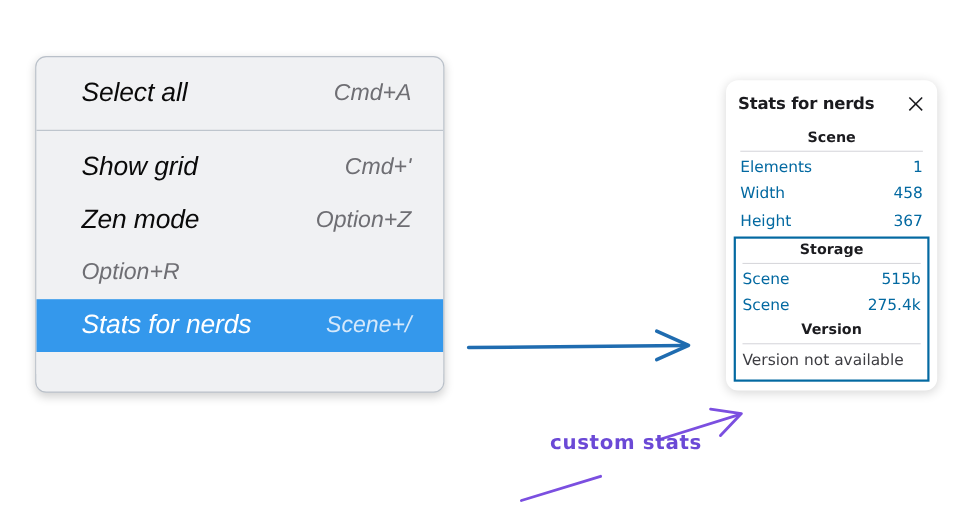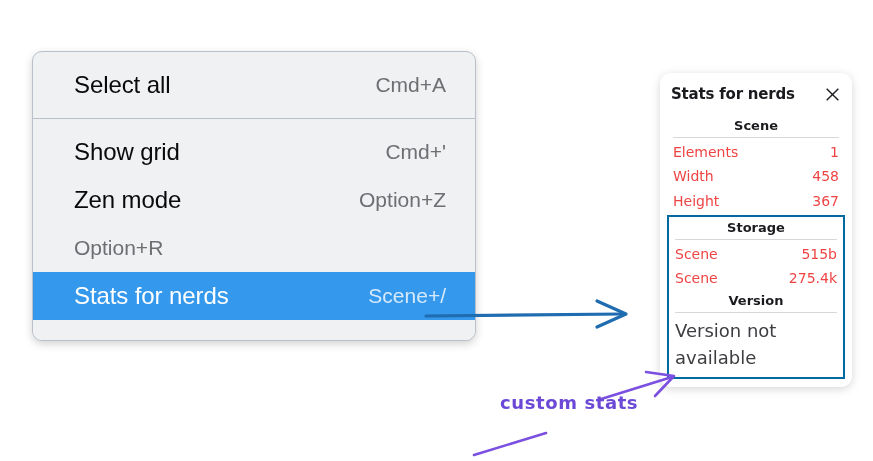--- a/index.html
+++ b/index.html
@@ -13,36 +13,37 @@
     font-family: "Liberation Sans", sans-serif;
     position: relative;
     overflow: hidden;
   }
 
   
   #context-menu {
     position: absolute;
     left: 32px;
     top: 51px;
-    width: 444px;
+    width: 372px;
     background: #f0f1f3;
     border: 1px solid #b9c0c9;
     border-radius: 10px;
     box-shadow: 0 3px 9px rgba(0,0,0,0.18);
     box-sizing: border-box;
     overflow: hidden;
+    font-style: italic;
   }
   .menu-group {
     padding: 9px 0;
   }
   .menu-group + .menu-group {
     border-top: 1px solid #b9c0c9;
   }
   .menu-group.group-bottom {
-    padding-bottom: 0;
+    padding-bottom: 16px;
   }
   .menu-footer {
     height: 20px;
     background: #f0f1f3;
   }
   .menu-item {
     display: flex;
     align-items: center;
     justify-content: space-between;
     height: 48px;
@@ -109,28 +110,28 @@
   .section-rule {
     height: 1px;
     background: #d8d8dc;
     margin: 0 2px 2px 2px;
   }
   .stat-row {
     display: flex;
     justify-content: space-between;
     align-items: baseline;
     font-size: 14px;
-    color: #ef4444;
+    color: #0369a1;
     padding: 2px 2px;
     line-height: 1.45;
   }
   .stat-key { white-space: nowrap; }
   .stat-val { white-space: nowrap; }
   .full-row {
-    font-size: 18px;
+    font-size: 14px;
     color: #3d3d42;
     padding: 3px 2px 1px 2px;
     line-height: 1.45;
   }
   
   #custom-stats-box {
     border: 2px solid #0369a1;
     margin: 2px -4px -6px -4px;
     padding: 0 4px 5px 4px;
   }

